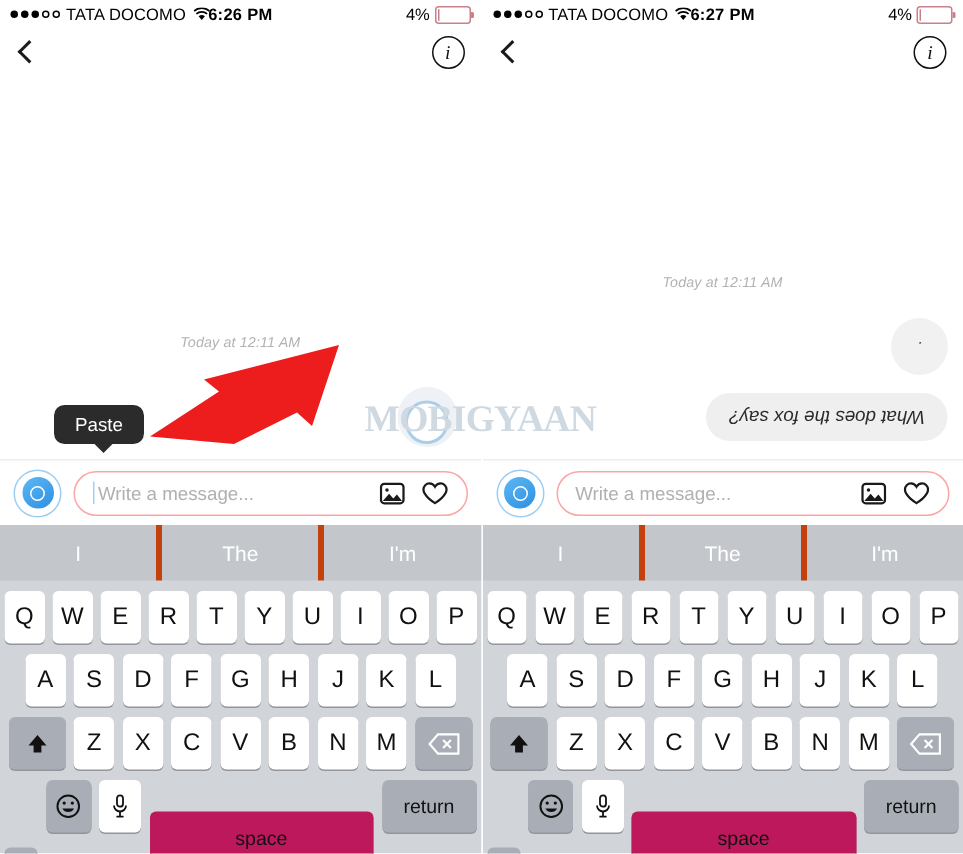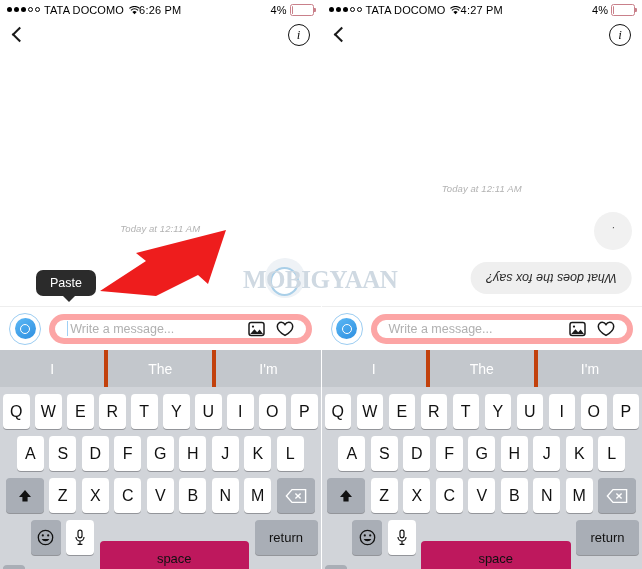--- a/index.html
+++ b/index.html
@@ -42,21 +42,21 @@
     margin-left: 5px;
     display: inline-block;
     width: 11px; height: 9px;
     position: relative;
   }
   .status-time {
     position: absolute;
     left: 0; right: 0;
     text-align: center;
     font-size: 11px;
-    font-weight: normal;
+    font-weight: bold;
     letter-spacing: 0.2px;
   }
   .battery-wrap {
     margin-left: auto;
     display: flex; align-items: center; gap: 3px;
   }
   .batt-pct { font-size: 11px; }
   .batt {
     width: 22px; height: 10px;
     border: 1px solid #c9808a;
@@ -244,21 +244,21 @@
     display: flex; align-items: center; justify-content: center;
   }
   .cam-lens {
     width: 8px; height: 8px;
     border-radius: 50%;
     border: 1.6px solid #fff;
   }
   .msg-field {
     flex: 1;
     height: 30px;
-    border: 6px solid #fca5a5;
+    border: 1px solid #fca5a5;
     border-radius: 16px;
     display: flex; align-items: center;
     padding: 0 12px;
     position: relative;
     cursor: text;
     box-sizing: border-box;
   }
   .caret {
     width: 1.3px; height: 15px;
     background: #9fd0f5;
@@ -483,21 +483,21 @@
           <span class="dot hollow"></span>
       </div>
       <span class="carrier">TATA DOCOMO</span>
       <span class="wifi">
         <svg width="11" height="9" viewBox="0 0 11 9">
           <path d="M5.5 8.3 L3.4 5.9 a3.2 3.2 0 0 1 4.2 0 Z" fill="#000"></path>
           <path d="M1.9 4.3 a5.3 5.3 0 0 1 7.2 0" stroke="#000" stroke-width="1.1" fill="none"></path>
           <path d="M0.4 2.4 a7.6 7.6 0 0 1 10.2 0" stroke="#000" stroke-width="1.1" fill="none"></path>
         </svg>
       </span>
-      <span class="status-time">4:27 PM</span>
+      <span class="status-time">6:27 PM</span>
       <span class="battery-wrap">
         <span class="batt-pct">4%</span>
         <span class="batt">
             <span class="batt-fill"></span>
           </span>
       </span>
     </div>
 
     <div class="navbar">
       <div class="back-chev"></div>

